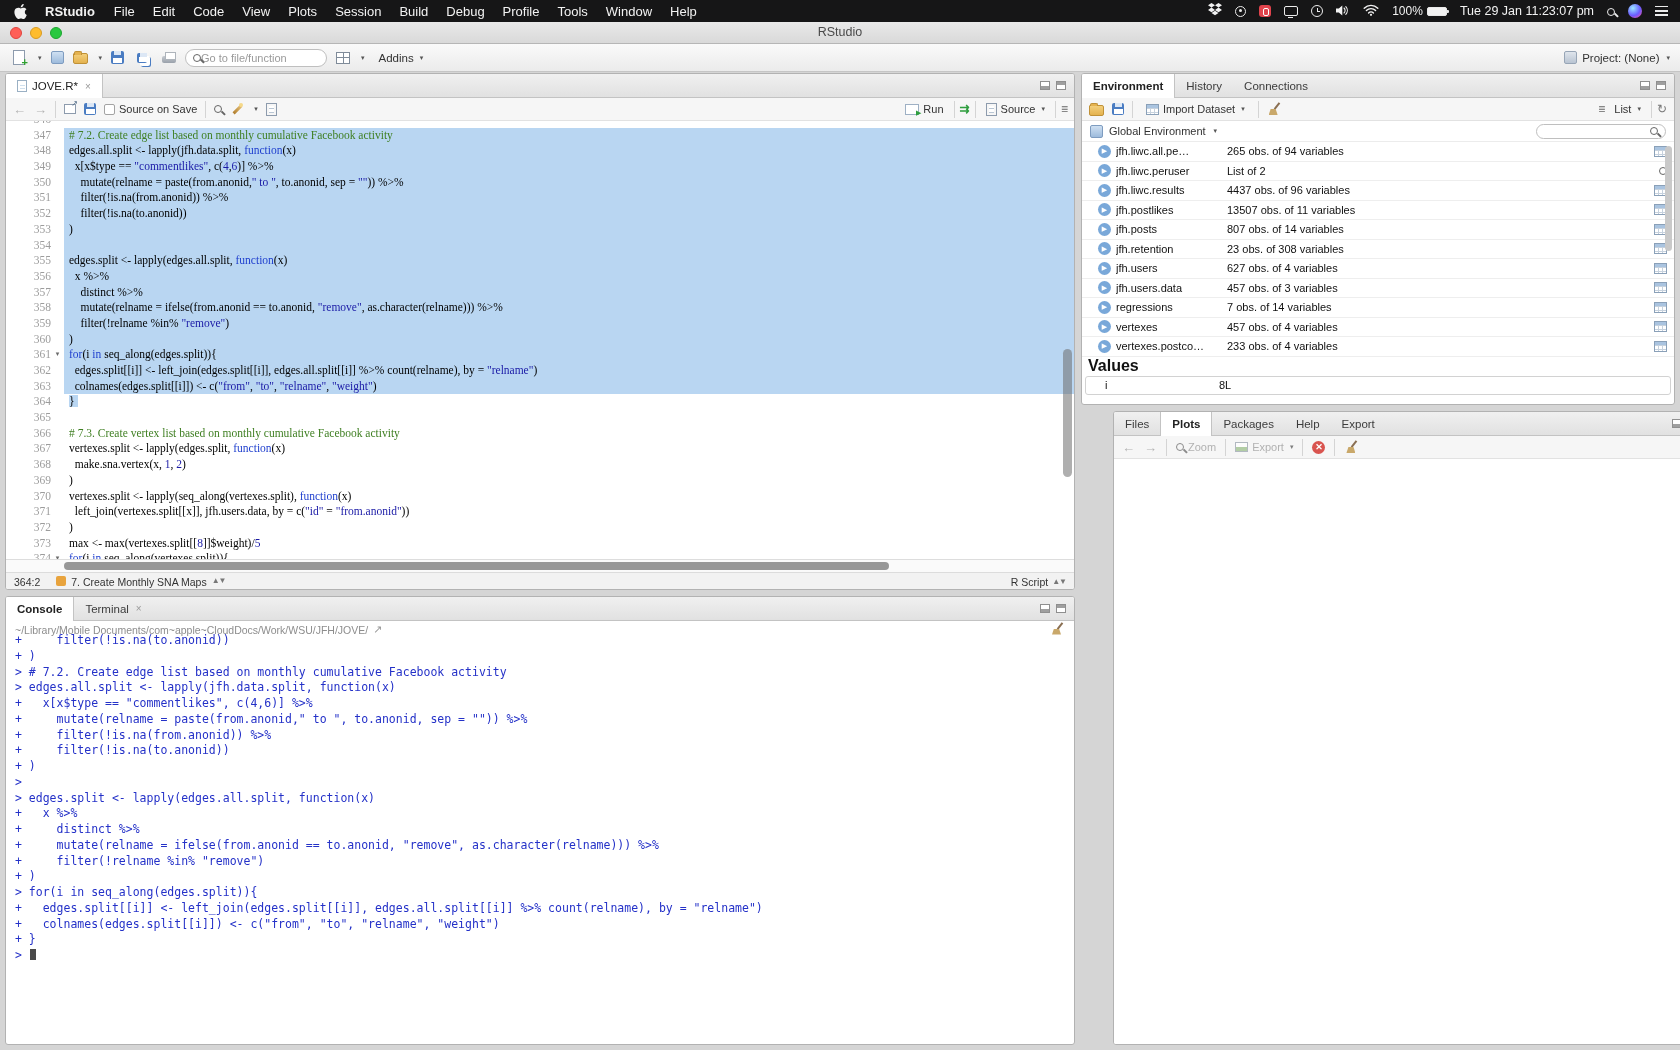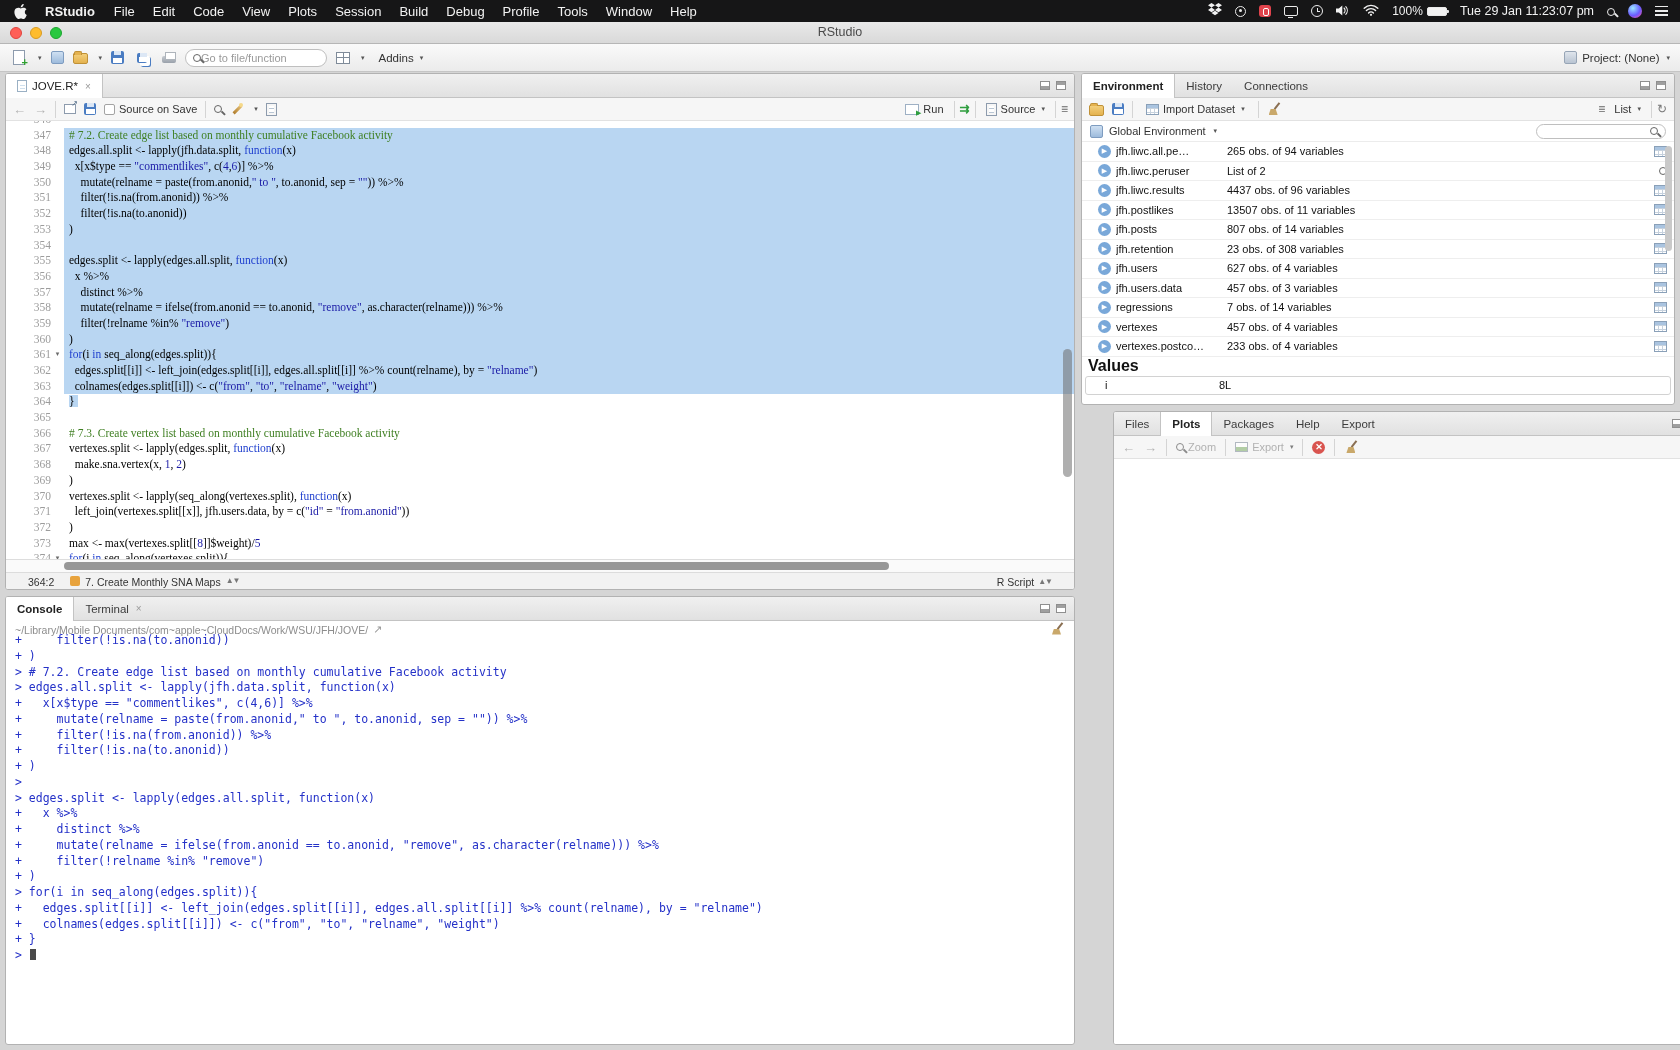--- a/index.html
+++ b/index.html
@@ -108,21 +108,21 @@
 .gl .fold{width:13px;flex:none;text-align:center;color:#6b6b6b;font-size:7px;font-style:normal;line-height:15.7px}
 .code{flex:1;margin-top:-9px;white-space:pre;overflow:hidden}
 .cl{height:15.7px;padding-left:5px}
 .cl.sel{background:var(--c-selection,#b9d6f2)}
 .cl .selpart{background:var(--c-selection,#b9d6f2);padding-right:3px}
 .tk-p{color:#000}.tk-c{color:var(--c-comment,#3f7f22)}.tk-k{color:var(--c-keyword,#1f3fce)}
 .tk-s{color:var(--c-string,#1a1aa6)}.tk-n{color:var(--c-number,#1a1aa6)}
 .vscroll{position:absolute;right:2px;top:228px;width:9px;height:128px;border-radius:5px;background:rgba(110,110,110,.55)}
 .hscroll{height:13px;border-top:1px solid #ddd;background:#fafafa;position:relative}
 .hscroll .thumb{position:absolute;top:2px;left:58px;width:825px;height:8px;border-radius:4px;background:#979797}
-.statusbar{height:18px;background:#f2f2f2;border-top:1px solid #dcdcdc;display:flex;align-items:center;font-size:10.5px;color:#333;padding:0 22px;gap:16px}
+.statusbar{height:18px;background:#f2f2f2;border-top:1px solid #dcdcdc;display:flex;align-items:center;font-size:10.5px;color:#333;padding:0 8px;gap:16px}
 .sb-right{margin-left:auto;display:flex;align-items:center;gap:4px}
 .sec-ic{width:10px;height:10px;border-radius:2px;background:#e8a33d;display:inline-block}
 .updown{font-size:8px;color:#777;letter-spacing:-1px}
 
 
 .con-path{height:17px;display:flex;align-items:center;padding:0 9px;font-size:10.5px;color:#8d8d8d;gap:5px}
 .con-out{font-family:"DejaVu Sans Mono",monospace;font-size:11.5px;line-height:15.75px;color:var(--c-console-input,#2431c8);padding-left:9px;margin-top:-5px;white-space:pre;overflow:hidden;height:408px}
 .cursor{display:inline-block;width:6px;height:11px;background:#4a4a4a;vertical-align:-1px;margin-left:1px}
 
 

